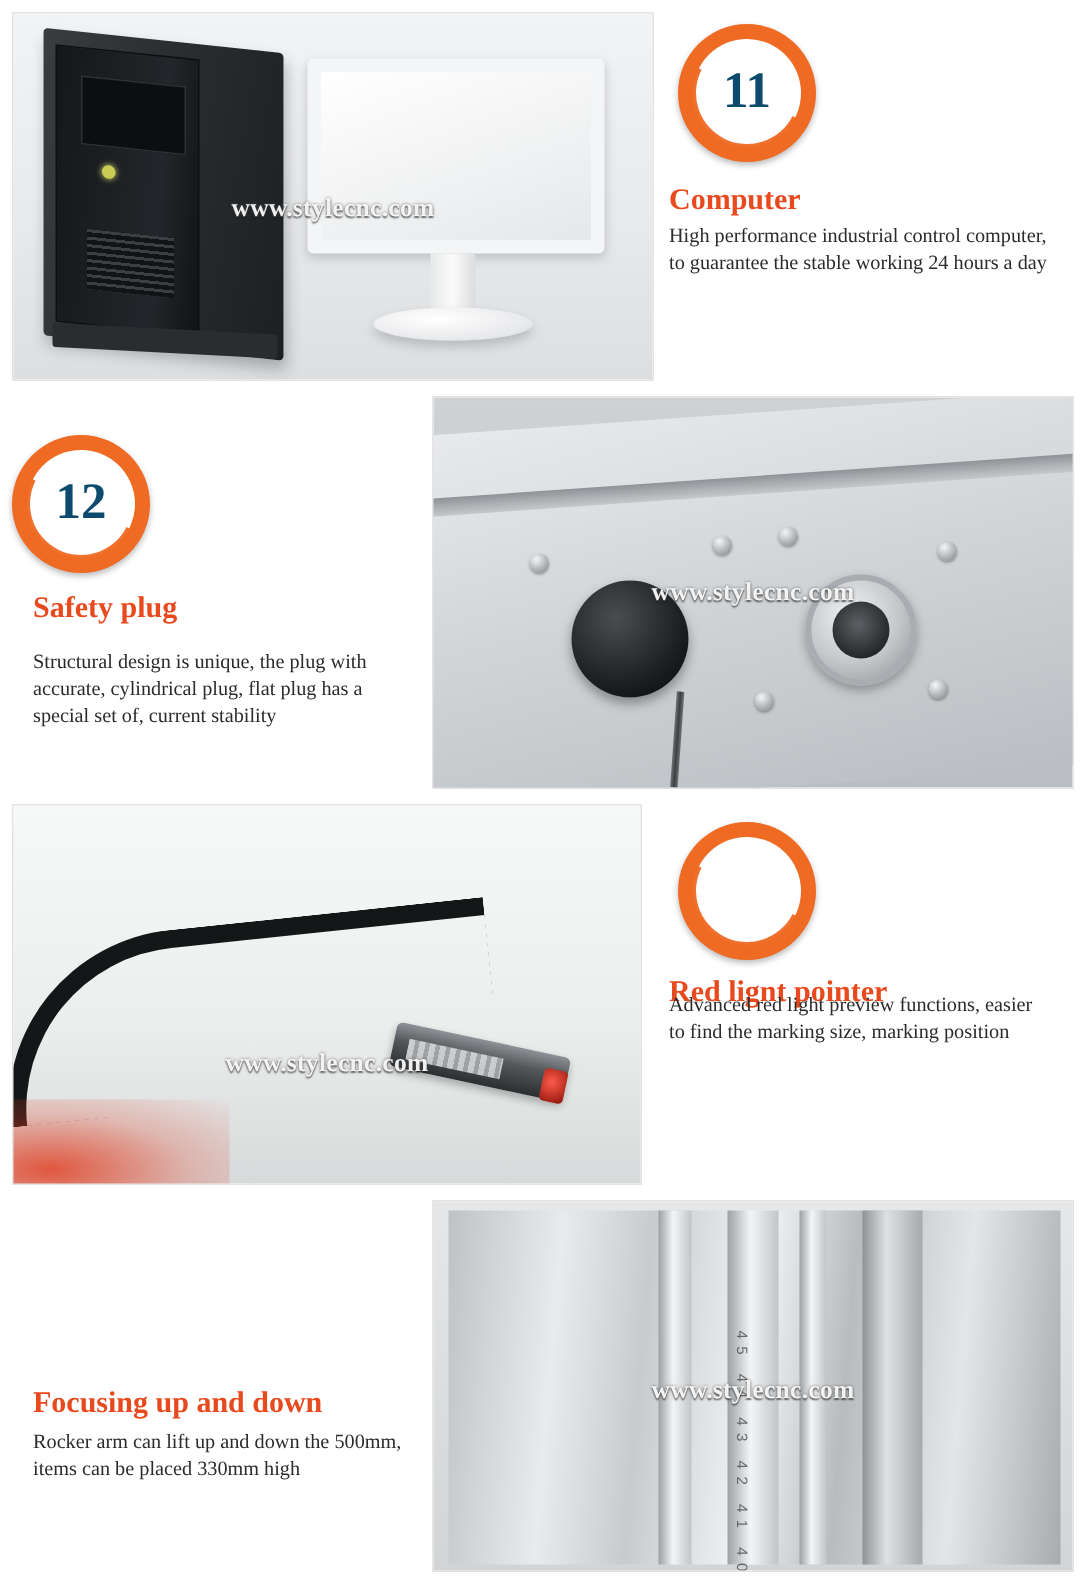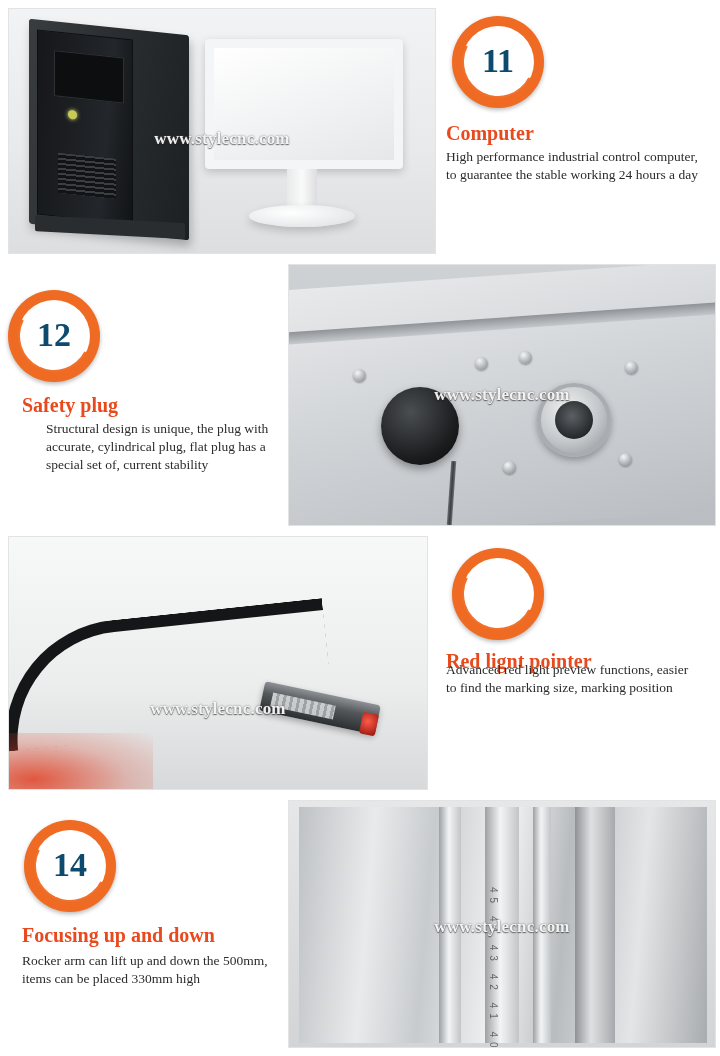--- a/index.html
+++ b/index.html
@@ -268,21 +268,21 @@
   }
   #photo14 .wm { top: 116px; }
 
   
   #badge11 { left: 452px; top: 16px; }
   #title11 { left: 446px; top: 122px; }
   #body11  { left: 446px; top: 148px; width: 256px; }
 
   #badge12 { left: 8px; top: 290px; }
   #title12 { left: 22px; top: 394px; }
-  #body12  { left: 22px; top: 420px; width: 248px; margin-left: 24px; }
+  #body12  { left: 22px; top: 432px; width: 248px; }
 
   #badge13 { left: 452px; top: 548px; }
   #title13 { left: 446px; top: 650px; }
   #body13  { left: 446px; top: 661px; width: 256px; }
 
   #badge14 { left: 24px; top: 820px; }
   #title14 { left: 22px; top: 924px; }
   #body14  { left: 22px; top: 952px; width: 252px; }
 </style>
 </head>
@@ -361,22 +361,16 @@
   <div class="photo" id="photo14">
     <div class="railbg"></div>
     <div class="railcol" style="left:150px; width:22px;"></div>
     <div class="railcol" style="left:196px; width:34px;"></div>
     <div class="railcol" style="left:244px; width:18px;"></div>
     <div class="railcol" style="left:286px; width:40px; background:linear-gradient(90deg,#8f9295,#dfe0e2 40%,#a7aaad);"></div>
     <div class="scale-text">45 44 43 42 41 40 39 38 37 36</div>
     <div class="wm">www.stylecnc.com</div>
   </div>
 
-  <div class="badge" id="badge14">
-    <div class="ring"></div>
-    <div class="inner"></div>
-    <div class="crescent"></div>
-    <div class="num">14</div>
-  </div>
   <div class="txt-title" id="title14">Focusing up and down</div>
   <div class="txt-body" id="body14">Rocker arm can lift up and down the 500mm, items can be placed 330mm high</div>
 
 </div>
 
 </body></html>

